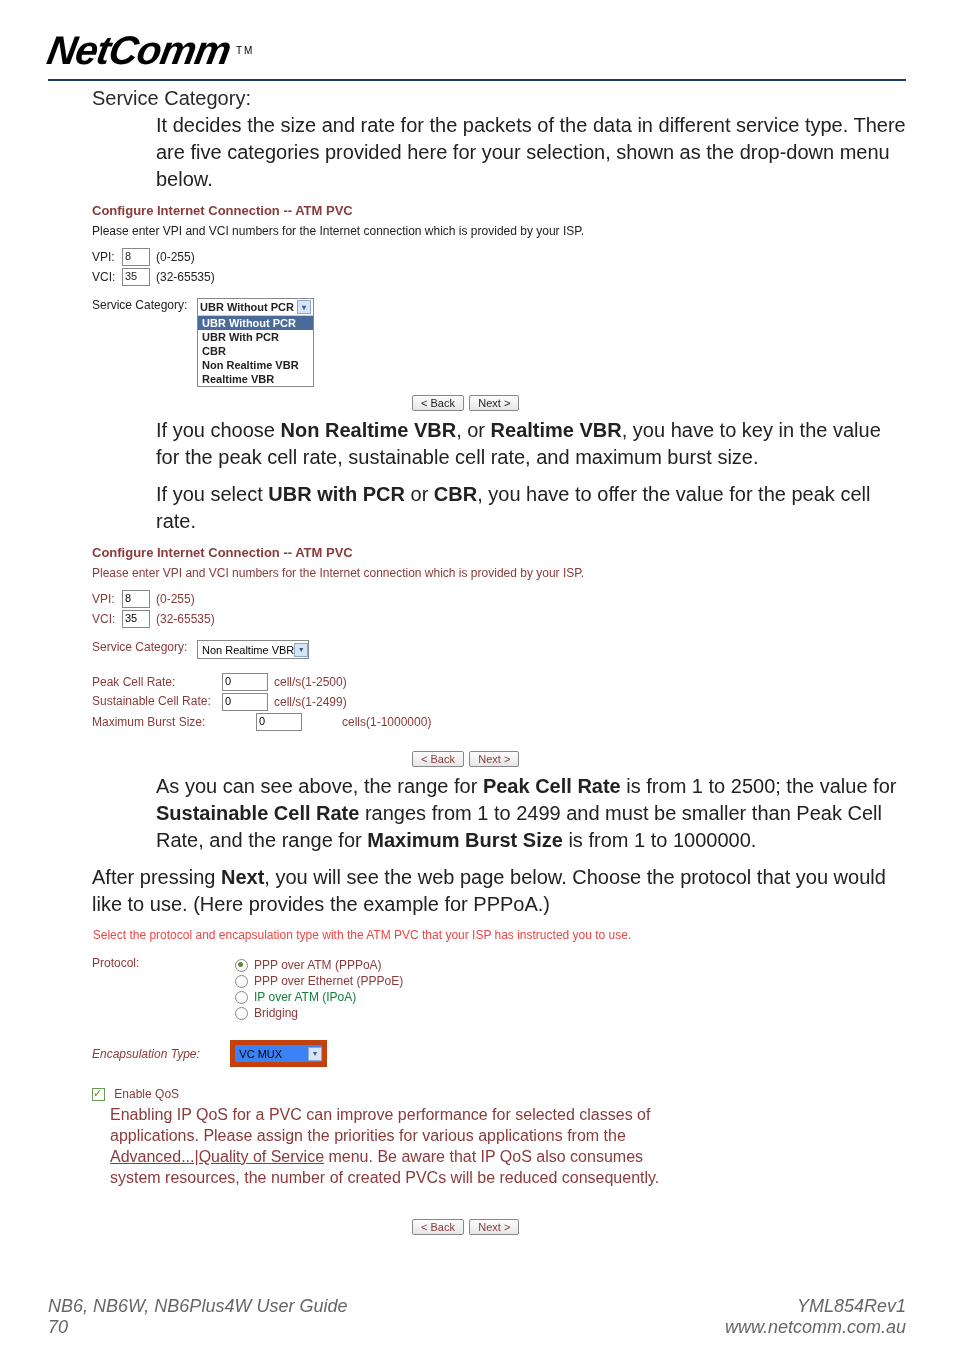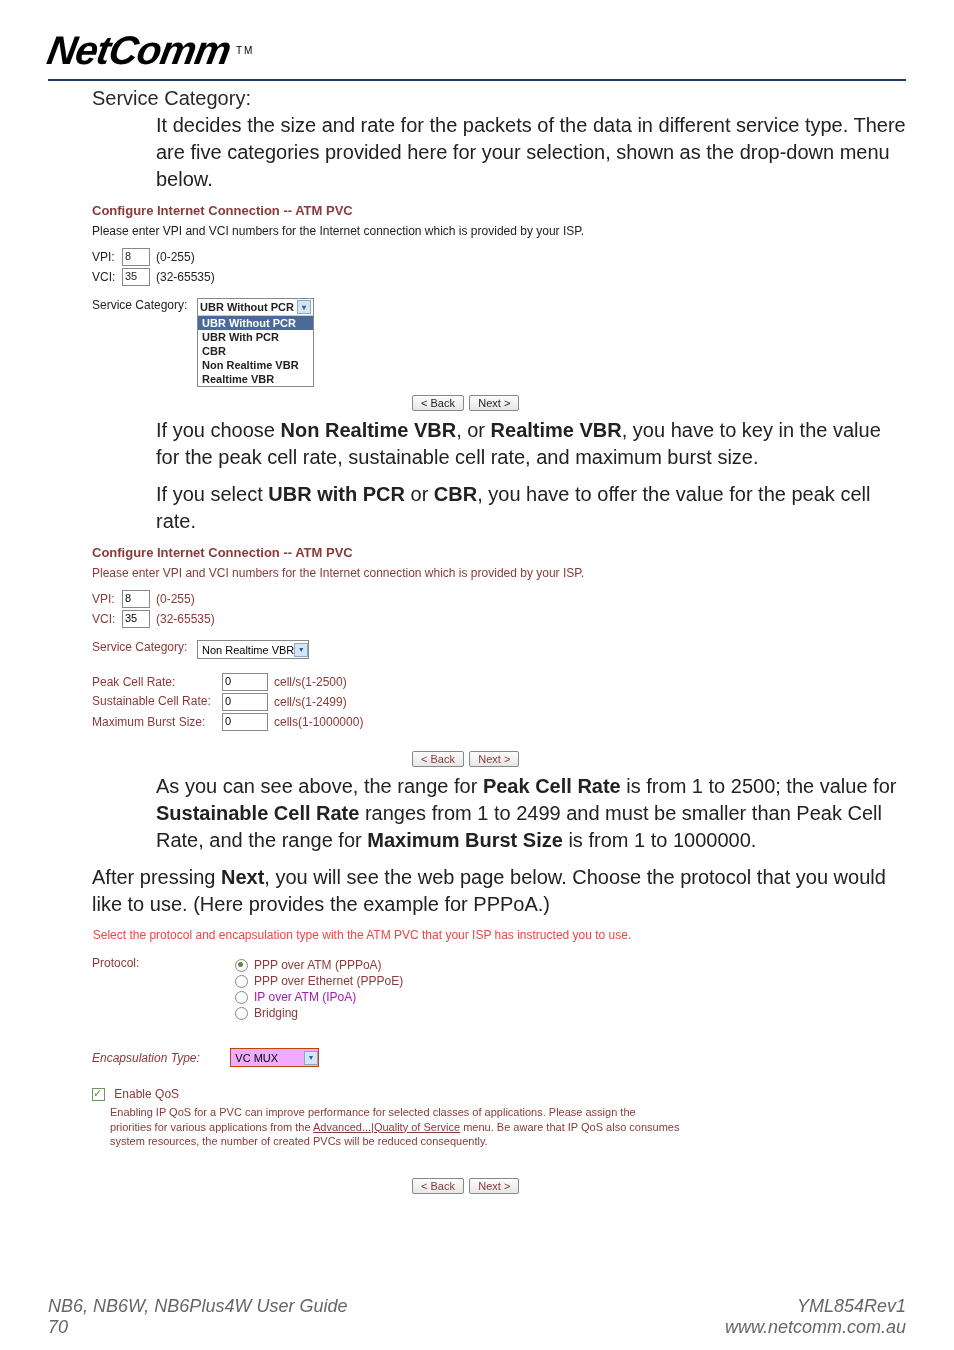--- a/index.html
+++ b/index.html
@@ -71,28 +71,28 @@
   .sc-label { width: 105px; }
   .dropdown-open { border: 1px solid #888; background: #fff; font-size: 11px; }
   .dd-sel { display: flex; justify-content: space-between; align-items: center; padding: 1px 2px; border-bottom: 1px solid #ccc; }
   .chev { width: 12px; height: 12px; background: #d5e5f5; border: 1px solid #8aa8c8; display: inline-flex; align-items: center; justify-content: center; font-size: 8px; color: #3a5a8a; }
   .dd-list { }
   .dd-opt { padding: 1px 4px; }
   .dd-opt.sel { background: #4a6a9a; color: #fff; }
   .btn-row { margin: 8px 0 0 320px; }
   .btn-row2 { margin: 20px 0 0 320px; }
   .wbtn { display: inline-block; border: 1px solid #888; border-radius: 2px; background: linear-gradient(#fdfdfd,#e6e6e6); font-size: 11px; padding: 1px 8px; margin-right: 2px; }
-  .closed-select { display: inline-flex; align-items: center; border: 1px solid #c2410c; background: #f0abfc; padding: 0 0 0 4px; height: 17px; font-size: 11px; margin-top: 8px; }
+  .closed-select { display: inline-flex; align-items: center; border: 5px solid #c2410c; background: #3b82f6; padding: 0 0 0 4px; height: 17px; font-size: 11px; }
   .closed-select .txt { padding-right: 26px; }
   .radio-row { display: flex; align-items: center; margin: 2px 0; font-size: 12px; }
   .radio { width: 11px; height: 11px; border: 1px solid #888; border-radius: 50%; background: #fff; margin-right: 6px; position: relative; }
   .radio.on::after { content:""; position:absolute; left:2px; top:2px; width:5px; height:5px; background:#5a8a3a; border-radius:50%; }
   .cb { width: 11px; height: 11px; border: 1px solid #6a9a5a; background: #fff; margin-right: 6px; position: relative; display:inline-block; vertical-align:middle; }
   .cb.on::after { content:"✓"; position:absolute; left:0; top:-2px; font-size:11px; color:#5a8a3a; }
-  .qos-note { font-size: 11px; color: #444; margin: 4px 0 0 18px; max-width: 570px; line-height: 1.3; }
+  .qos-note { font-size: 16px; color: #444; margin: 4px 0 0 18px; max-width: 570px; line-height: 1.3; }
   .link { text-decoration: underline; }
   .protocol-block { display:flex; margin-top:14px; font-size:12px;}
   .protocol-label { width: 143px; }
   .footer {
     position: absolute;
     left: 48px; right: 48px; bottom: 12px;
     display: flex;
     justify-content: space-between;
     font-style: italic;
     color: #666;
@@ -187,21 +187,21 @@
       <div class="frow" style="color:#8a3a3a;">
         <span style="width:130px;">Peak Cell Rate:</span>
         <span class="inp2" style="color:#000;">0</span>
         <span class="range">cell/s(1-2500)</span>
       </div>
       <div class="frow" style="color:#8a3a3a;">
         <span style="width:130px;line-height:1.1;">Sustainable Cell Rate:</span>
         <span class="inp2" style="color:#000;">0</span>
         <span class="range">cell/s(1-2499)</span>
       </div>
-      <div class="frow" style="color:#8a3a3a;">
+      <div class="frow" style="color:#8a3a3a;gap:34px;">
         <span style="width:130px;">Maximum Burst Size:</span>
         <span class="inp2" style="color:#000;">0</span>
         <span class="range">cells(1-1000000)</span>
       </div>
     </div>
 
     <div class="btn-row2">
       <span class="wbtn" style="color:#8a3a3a;">&lt; Back</span>
       <span class="wbtn" style="color:#8a3a3a;">Next &gt;</span>
     </div>
@@ -224,21 +224,21 @@
         <div class="radio-row">
             <span class="radio on"></span>
             <span style="color:#8a3a3a;">PPP over ATM (PPPoA)</span>
           </div>
         <div class="radio-row">
             <span class="radio"></span>
             <span style="color:#8a3a3a;">PPP over Ethernet (PPPoE)</span>
           </div>
         <div class="radio-row">
             <span class="radio"></span>
-            <span style="color:#a21caf;text-align:right;">IP over ATM (IPoA)</span>
+            <span style="color:#15803d;text-align:right;">IP over ATM (IPoA)</span>
           </div>
         <div class="radio-row">
             <span class="radio"></span>
             <span style="color:#8a3a3a;">Bridging</span>
           </div>
       </div>
     </div>
 
     <div style="margin-top:18px;font-size:12px;color:#8a3a3a;">
       <span style="display:inline-block;width:135px;font-style:italic;">Encapsulation Type:</span>

